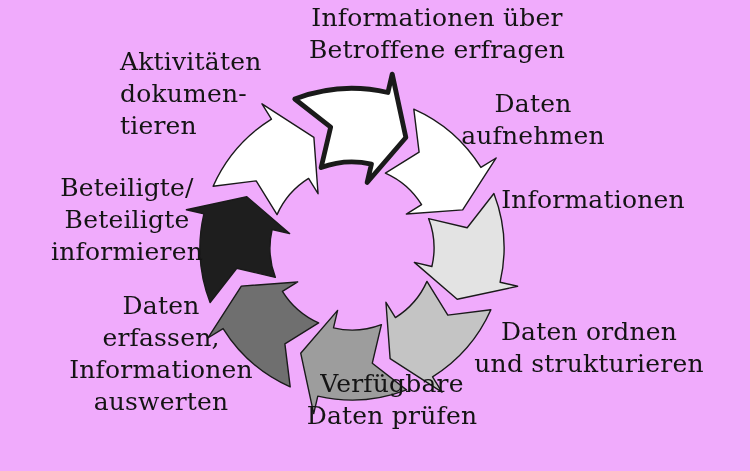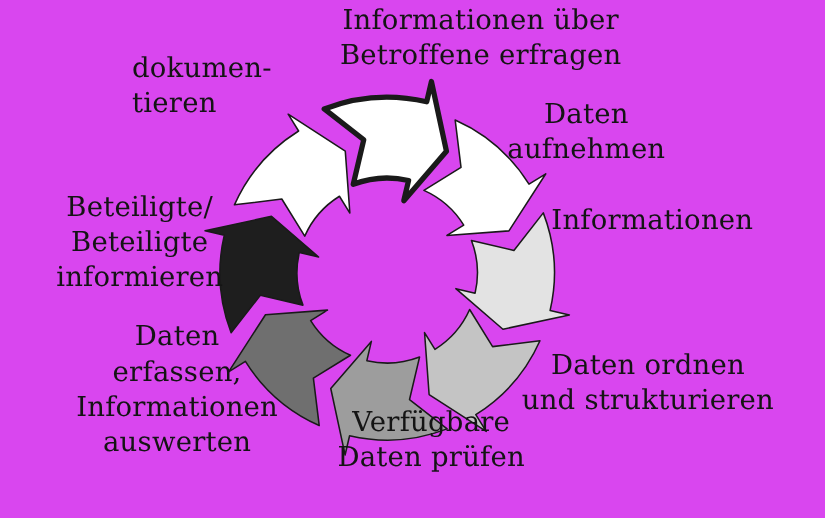--- a/index.html
+++ b/index.html
@@ -1,20 +1,20 @@
 <!DOCTYPE html>
 <html><head>
 <meta charset="utf-8">
 <style>
   html, body { margin: 0; padding: 0; background: #ffffff; }
   .canvas {
     position: relative;
     width: 750px;
     height: 471px;
-    background: #d946ef;
+    background: #f0abfc;
     overflow: hidden;
     font-family: "DejaVu Serif", serif;
   }
   .cycle-svg { position: absolute; left: 0; top: 0; }
   .arrow {
     stroke: #1a1a1a;
     stroke-width: 1.4;
     stroke-linejoin: round;
   }
   .arrow-highlight {
@@ -93,17 +93,18 @@
     <span class="ln">auswerten</span>
   </div>
 
   <div class="label" style="left:127px; top:172px;">
     <span class="ln">Beteiligte/</span>
     <span class="ln">Beteiligte</span>
     <span class="ln">informieren</span>
   </div>
 
   <div class="label left-align" style="left:120px; top:46px;">
+    <span class="ln">Aktivitäten</span>
     <span class="ln">dokumen-</span>
     <span class="ln">tieren</span>
   </div>
 
 </div>
 
 </body></html>

